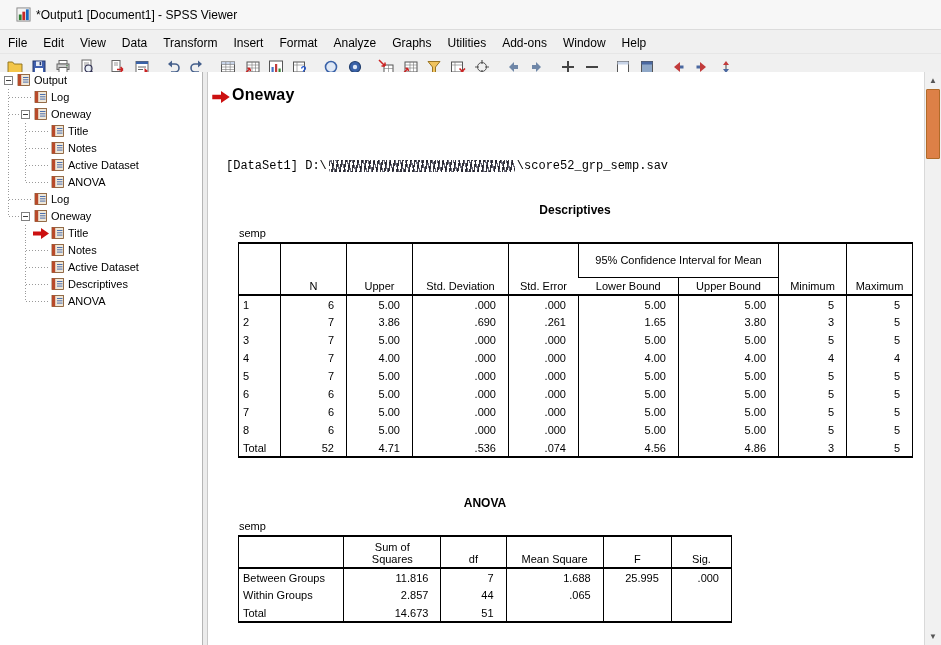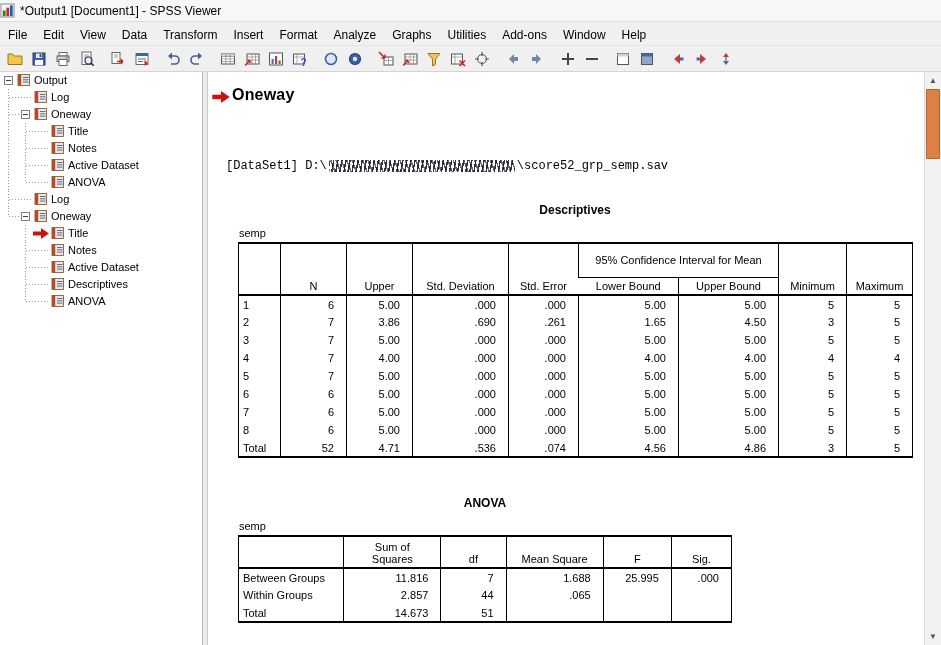--- a/index.html
+++ b/index.html
@@ -1,21 +1,21 @@
 <!DOCTYPE html>
 <html><head>
 <meta charset="utf-8">
 <style>
   * { margin:0; padding:0; box-sizing:border-box; }
   html,body { width:941px; height:645px; overflow:hidden; }
   body { font-family:"Liberation Sans", sans-serif; background:#fff; position:relative; color:#000; }
 
   
-  #titlebar { height:22px; background:#f7f7f7; border-bottom:1px solid #dcdcdc;
-              display:flex; align-items:center; gap:5px; padding-left:0; font-size:12px; }
+  #titlebar { height:30px; background:#f7f7f7; border-bottom:1px solid #dcdcdc;
+              display:flex; align-items:center; gap:5px; padding-left:16px; font-size:12px; }
   #app-icon svg { display:block; }
 
   
   #menubar { height:23px; background:#f0f0f0; display:flex; align-items:flex-end; font-size:12px; }
   .menu-item { padding:3px 8px; cursor:default; }
 
   
   #toolbar { height:27px; background:#f0f0f0; border-top:1px solid #e6e6e6; border-bottom:1px solid #d4d4d4;
              display:flex; align-items:center; padding-left:3px; }
   .tb-btn { width:24px; height:23px; border:1px solid transparent; background:transparent;
@@ -642,21 +642,21 @@
             <td class="num">5</td>
             <td class="num">5</td>
           </tr>
           <tr>
             <td class="rl">2</td>
             <td class="num">7</td>
             <td class="num">3.86</td>
             <td class="num">.690</td>
             <td class="num">.261</td>
             <td class="num">1.65</td>
-            <td class="num">4.50</td>
+            <td class="num">3.80</td>
             <td class="num">3</td>
             <td class="num">5</td>
           </tr>
           <tr>
             <td class="rl">3</td>
             <td class="num">7</td>
             <td class="num">5.00</td>
             <td class="num">.000</td>
             <td class="num">.000</td>
             <td class="num">5.00</td>

